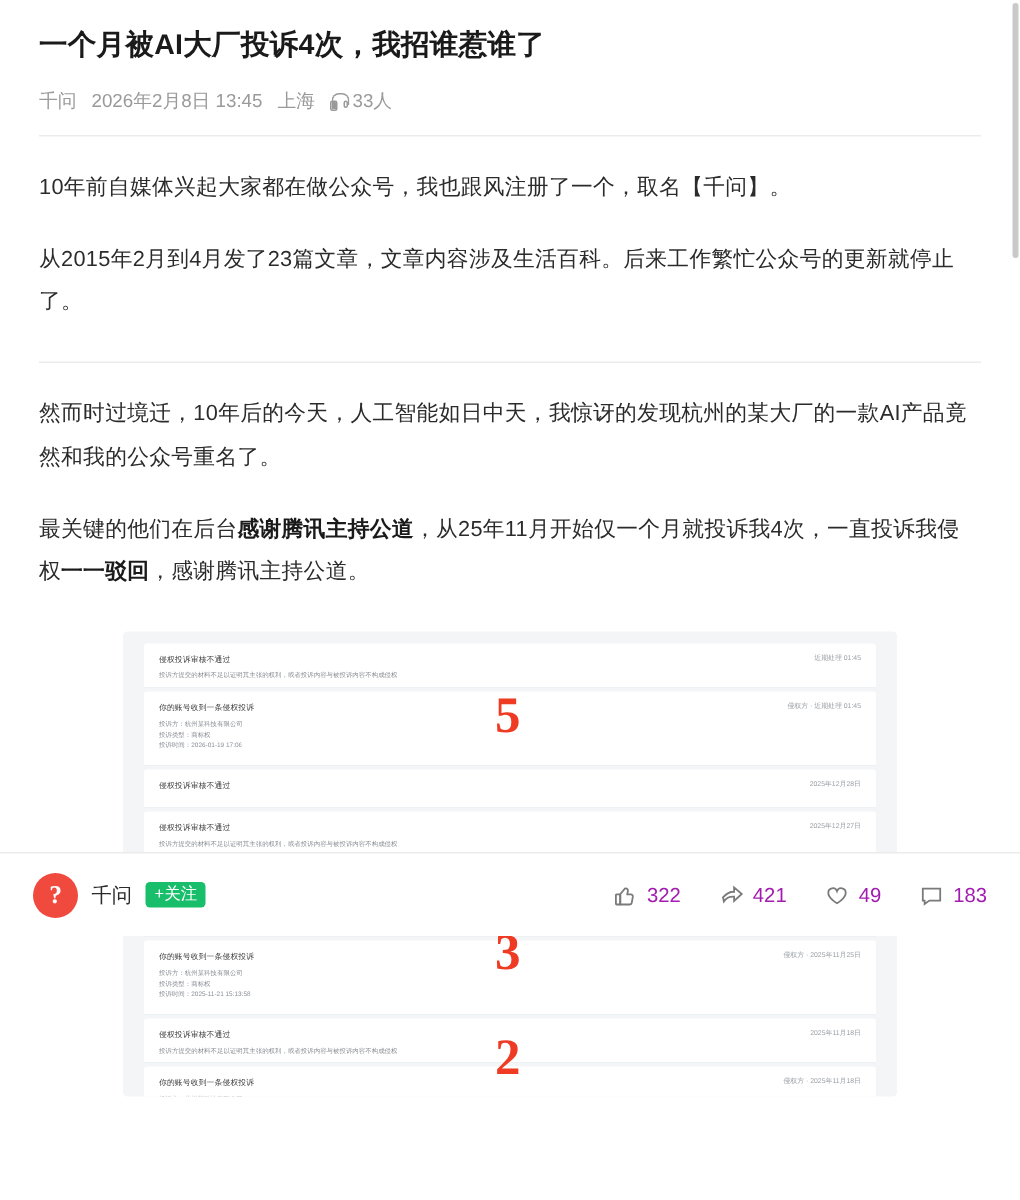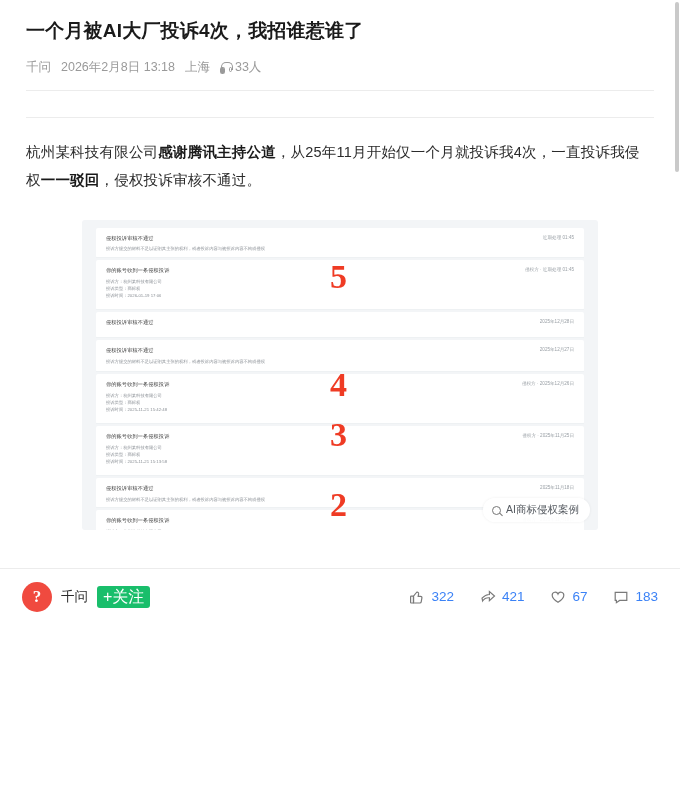--- a/index.html
+++ b/index.html
@@ -202,35 +202,35 @@
     font-weight: bold;
     display: flex;
     align-items: center;
     justify-content: center;
     font-family: "Liberation Serif", serif;
   }
   .f-name { font-size: 13.5px; color: #2b2b2b; }
   .follow-btn {
     background: #19be6b;
     color: #ffffff;
-    font-size: 16px;
+    font-size: 11px;
     border-radius: 3px;
     padding: 3px 6px;
     line-height: 1;
     display: inline-flex;
     align-items: center;
     gap: 2px;
   }
   .f-right { display: flex; align-items: center; gap: 26px; }
   .f-item {
     display: flex;
     align-items: center;
     gap: 6px;
     font-size: 13.5px;
-    color: #3b82f6;
+    color: #a21caf;
   }
   .f-ico { width: 16px; height: 16px; display: inline-block; color: #7a7a7a; }
   .f-ico svg { display: block; }
   .scrollbar {
     position: absolute;
     right: 0; top: 0;
     width: 6px;
     height: 800px;
     background: transparent;
   }
@@ -247,37 +247,40 @@
 </head>
 <body>
 
 <div id="page">
 
   <div class="article">
     <div class="title">一个月被AI大厂投诉4次，我招谁惹谁了</div>
 
     <div class="meta">
       <span class="author">千问</span>
-      <span>2026年2月8日 13:18</span>
+      <span>2026年2月8日 13:45</span>
       <span>上海</span>
       <span class="listen">
         <span class="headphone">
             <span class="hp-r"></span>
           </span>
         <span>33人</span>
       </span>
     </div>
 
     <div class="divider-top"></div>
 
+    <p class="para">10年前自媒体兴起大家都在做公众号，我也跟风注册了一个，取名【千问】。</p>
+    <p class="para">从2015年2月到4月发了23篇文章，文章内容涉及生活百科。后来工作繁忙公众号的更新就停止了。</p>
 
     <div class="hr-mid"></div>
 
-
-    <p class="para"><span>杭州某科技有限公司</span><b>感谢腾讯主持公道</b><span>，从25年11月开始仅一个月就投诉我4次，一直投诉我侵权</span><b>一一驳回</b><span>，侵权投诉审核不通过。</span></p>
+    <p class="para">然而时过境迁，10年后的今天，人工智能如日中天，我惊讶的发现杭州的某大厂的一款AI产品竟然和我的公众号重名了。</p>
+
+    <p class="para"><span>最关键的他们在后台</span><b>感谢腾讯主持公道</b><span>，从25年11月开始仅一个月就投诉我4次，一直投诉我侵权</span><b>一一驳回</b><span>，感谢腾讯主持公道。</span></p>
   </div>
 
   <div class="shot-wrap">
     <div class="shot">
       <div class="shot-inner">
 
         <div class="row" style="top:8px;height:30px;">
           <div class="rtitle">侵权投诉审核不通过</div>
           <div class="rdate">近期处理 01:45</div>
           <div class="rline" style="top:18px;">投诉方提交的材料不足以证明其主张的权利，或者投诉内容与被投诉内容不构成侵权</div>
@@ -335,24 +338,20 @@
           <div class="rtitle">你的账号收到一条侵权投诉</div>
           <div class="rdate">侵权方 · 2025年11月18日</div>
           <div class="rline" style="top:19px;">投诉方：杭州某科技有限公司</div>
         </div>
 
         <div class="bignum" style="left:248px; top:40px;">5</div>
         <div class="bignum" style="left:248px; top:148px;">4</div>
         <div class="bignum" style="left:248px; top:198px;">3</div>
         <div class="bignum" style="left:248px; top:268px;">2</div>
 
-        <div class="watermark">
-          <span class="mag"></span>
-          <span>AI商标侵权案例</span>
-        </div>
 
       </div>
     </div>
   </div>
 
   <div class="footer">
     <div class="f-left">
       <div class="avatar">?</div>
       <div class="f-name">千问</div>
       <div class="follow-btn">+关注</div>
@@ -377,21 +376,21 @@
         </span>
         <span>421</span>
       </div>
 
       <div class="f-item">
         <span class="f-ico">
           <svg viewBox="0 0 16 16" width="16" height="16" fill="none" stroke="#7a7a7a" stroke-width="1.2">
             <path d="M8 13.2S2.2 9.9 2.2 6.3A3 3 0 0 1 8 5.1a3 3 0 0 1 5.8 1.2c0 3.6-5.8 6.9-5.8 6.9z"></path>
           </svg>
         </span>
-        <span>67</span>
+        <span>49</span>
       </div>
 
       <div class="f-item">
         <span class="f-ico">
           <svg viewBox="0 0 16 16" width="16" height="16" fill="none" stroke="#7a7a7a" stroke-width="1.2">
             <path d="M2.2 3.4h11.6v8H6.6L3.4 13.7v-2.3H2.2z"></path>
           </svg>
         </span>
         <span>183</span>
       </div>

